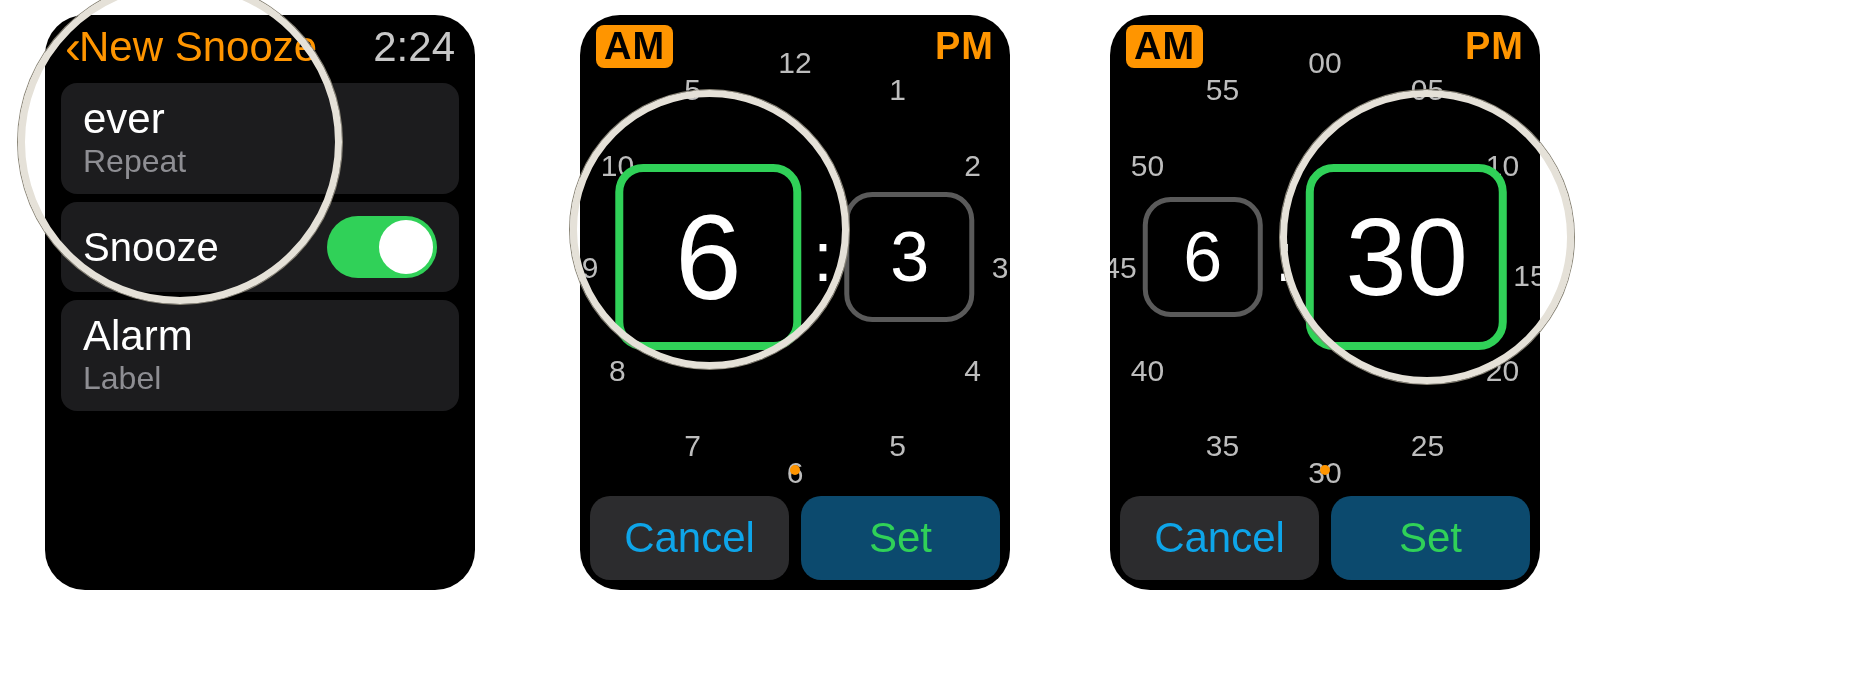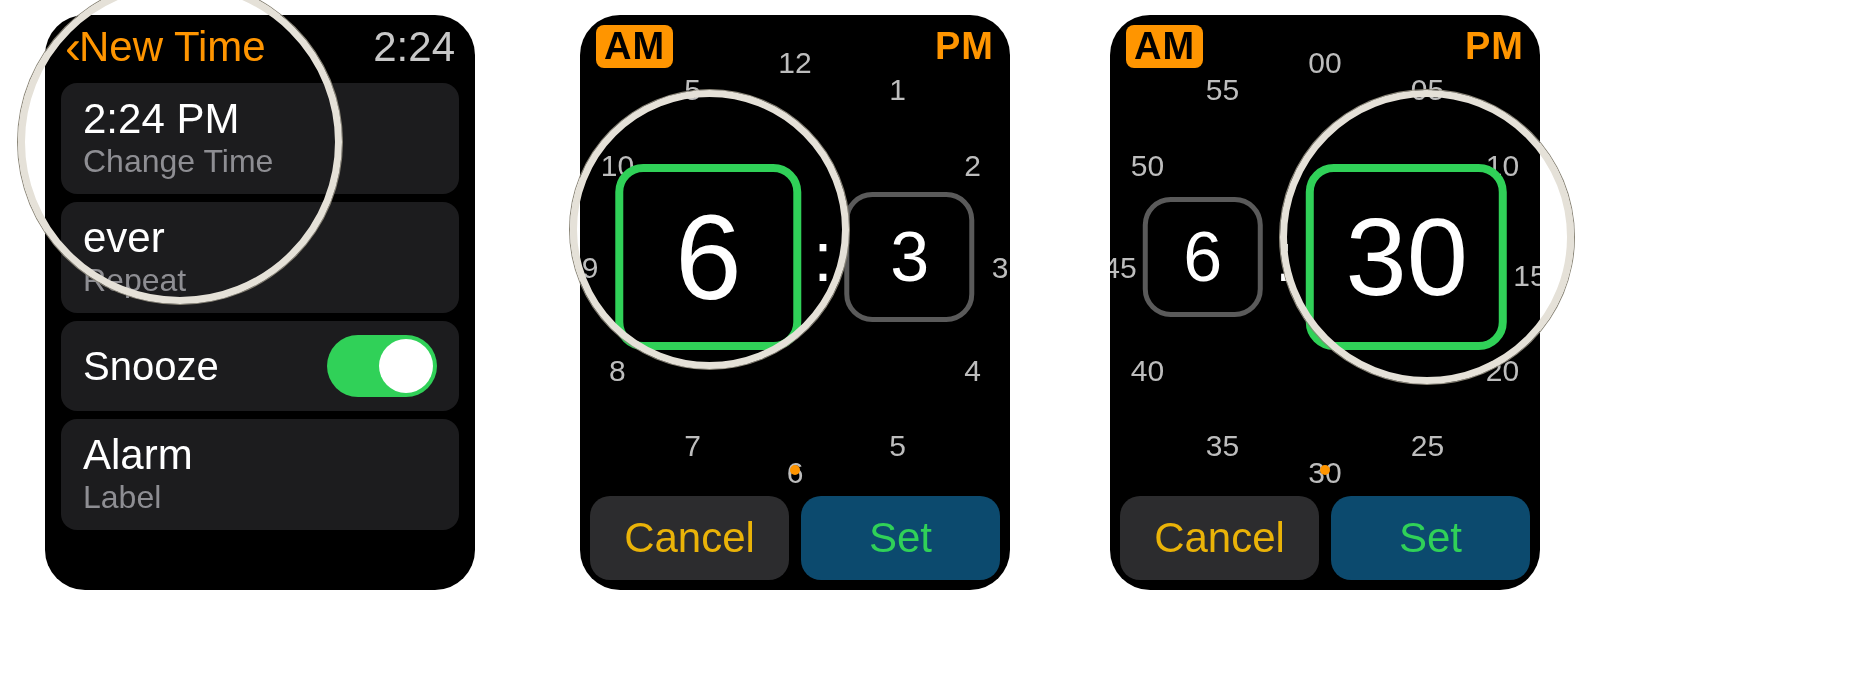--- a/index.html
+++ b/index.html
@@ -32,45 +32,41 @@
   .dial{position:absolute;left:50%;top:44%;width:520px;height:520px;transform:translate(-50%,-50%);}
   .num{position:absolute;color:#bdbdbd;font-size:30px;transform:translate(-50%,-50%);}
   .orangeDot{position:absolute;width:10px;height:10px;border-radius:50%;background:#ff9500;left:50%;transform:translateX(-50%);}
   .timeCenter{position:absolute;left:50%;top:42%;transform:translate(-50%,-50%);display:flex;align-items:center;gap:12px;}
   .digBox{border-radius:28px;display:flex;align-items:center;justify-content:center;font-weight:300;}
   .digActive{border:8px solid #30d158;background:#000;}
   .digInactive{border:5px solid #5a5a5a;background:#000;}
   .colon{font-size:70px;color:#fff;font-weight:400;}
   .btnRow{position:absolute;bottom:10px;left:10px;right:10px;display:flex;gap:12px;}
   .btn{flex:1;height:84px;border-radius:20px;display:flex;align-items:center;justify-content:center;font-size:42px;}
-  .btnCancel{background:#2c2c2e;color:#eab308;}
+  .btnCancel{background:#2c2c2e;color:#0ea5e9;}
   .btnSet{background:#0c4a6e;color:#30d158;}
 
   
   
   
 </style>
 </head>
 <body>
 
 <div class="stage">
 
   <div class="watch watch1">
     <div class="hdr">
       <div class="back">
         <span class="chev">‹</span>
-        <span>New Time</span>
+        <span>New Snooze</span>
       </div>
       <div class="clk">2:24</div>
     </div>
 
-    <div class="cell">
-      <div class="v">2:24 PM</div>
-      <div class="s">Change Time</div>
-    </div>
     <div class="cell">
       <div class="v">ever</div>
       <div class="s">Repeat</div>
     </div>
     <div class="cell snooze">
       <div class="v">Snooze</div>
       <div class="toggle">
           <div class="knob"></div>
         </div>
     </div>

